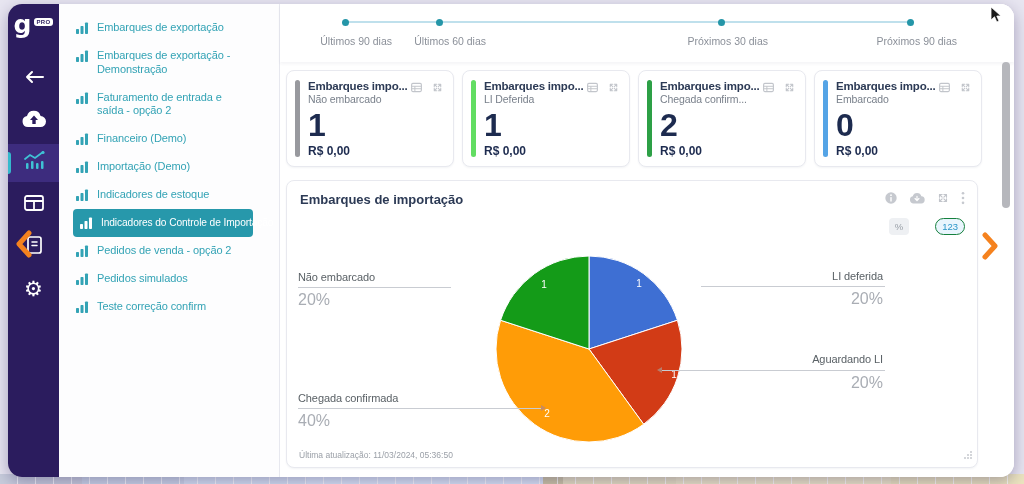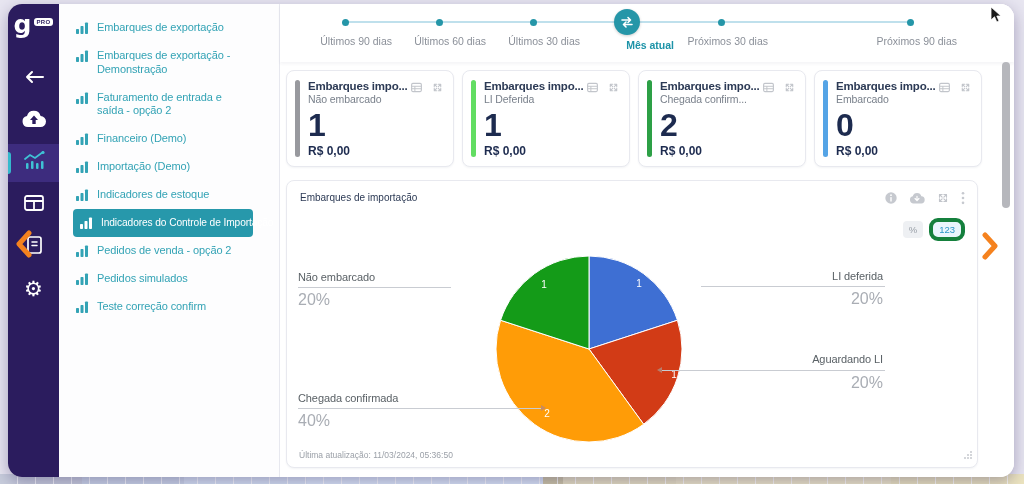--- a/index.html
+++ b/index.html
@@ -66,27 +66,27 @@
   .kpi-subtitle{font-size:10.5px;color:#79808b;white-space:nowrap;overflow:hidden;
     text-overflow:ellipsis;max-width:105px;margin-top:1px;letter-spacing:-.1px;}
   .kpi-icons{position:absolute;top:10px;right:9px;display:flex;gap:8px;color:#c2c5cb;}
   .kpi-icons span{cursor:pointer;display:flex;}
   .kpi-value{font-size:32px;font-weight:700;color:#1d2b4f;line-height:1;margin-top:4px;}
   .kpi-amount{position:absolute;left:21px;bottom:8px;font-size:12px;font-weight:700;color:#1d2b4f;}
   
   .chart-card{position:absolute;top:176px;left:6px;width:692px;height:288px;background:#fff;
     border:1px solid #e8e9ef;border-radius:8px;box-sizing:border-box;
     box-shadow:0 1px 2px rgba(25,39,80,.05);overflow:hidden;}
-  .chart-title{position:absolute;left:13px;top:11px;font-size:10px;font-weight:400;color:#2c3a55;}
+  .chart-title{position:absolute;left:13px;top:11px;font-size:13px;font-weight:700;color:#2c3a55;}
   .chart-icons{position:absolute;right:12px;top:10px;display:flex;gap:11px;color:#c2c5cb;align-items:center;}
   .chart-icons span{cursor:pointer;display:flex;}
   .unit-toggle{position:absolute;right:12px;top:37px;display:flex;gap:6px;align-items:center;}
   .unit-pct{background:#eef0f3;color:#9aa0a8;font-size:9.5px;padding:3px 6px;border-radius:4px;cursor:pointer;}
   .unit-num{background:#e9f5fd;color:#2a95c8;font-size:9.5px;padding:2px 6px;border-radius:9px;
-    border:4px solid #15803d;cursor:pointer;}
+    border:1px solid #15803d;cursor:pointer;margin-left:20px;}
   .pie-svg{position:absolute;left:207px;top:73px;}
   .callout-label{position:absolute;font-size:11px;color:#5a6166;letter-spacing:-.1px;}
   .callout-label.right{text-align:right;}
   .callout-pct{position:absolute;font-size:16px;color:#a9adb4;}
   .callout-line{position:absolute;height:1px;background:#c9ccd2;}
   .arrow-l{position:absolute;width:0;height:0;border-top:3px solid transparent;
     border-bottom:3px solid transparent;border-right:5px solid #b97c6a;}
   .arrow-r{position:absolute;width:0;height:0;border-top:3px solid transparent;
     border-bottom:3px solid transparent;border-left:5px solid #c98b5e;}
   .chart-footer{position:absolute;left:12px;bottom:7px;font-size:8.5px;color:#9ba0a8;}
@@ -250,33 +250,20 @@
 
     <div class="timeline">
       <div class="tl-line"></div>
       <div class="tl-stop" style="left:18px">
         <div class="tl-dot"></div>
         <div class="tl-label">Últimos 90 dias</div>
       </div>
       <div class="tl-stop" style="left:112px">
         <div class="tl-dot"></div>
         <div class="tl-label">Últimos 60 dias</div>
-      </div>
-      <div class="tl-stop" style="left:206px">
-        <div class="tl-dot"></div>
-        <div class="tl-label">Últimos 30 dias</div>
-      </div>
-      <div class="tl-stop active" style="left:300px">
-        <div class="tl-big-dot">
-          <svg width="14" height="12" viewBox="0 0 14 12">
-              <path d="M2 4 h8 M8 1.5 L10.5 4 L8 6.5" stroke="#fff" stroke-width="1.6" fill="none" stroke-linecap="round" stroke-linejoin="round"></path>
-              <path d="M12 8.5 h-8 M6 6 L3.5 8.5 L6 11" stroke="#fff" stroke-width="1.6" fill="none" stroke-linecap="round" stroke-linejoin="round"></path>
-            </svg>
-        </div>
-        <div class="tl-label">Mês atual</div>
       </div>
       <div class="tl-stop" style="left:394px">
         <div class="tl-dot"></div>
         <div class="tl-label">Próximos 30 dias</div>
       </div>
       <div class="tl-stop" style="left:583px">
         <div class="tl-dot"></div>
         <div class="tl-label">Próximos 90 dias</div>
       </div>
     </div>

